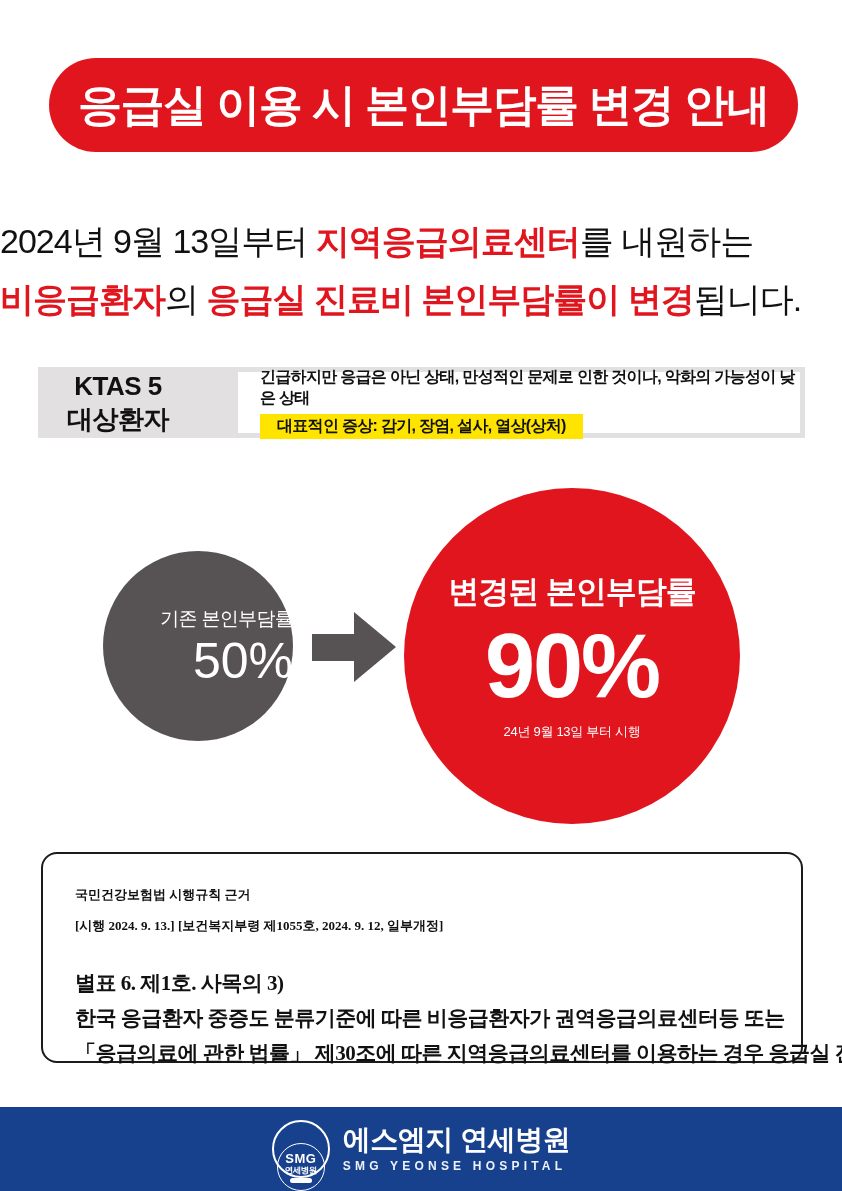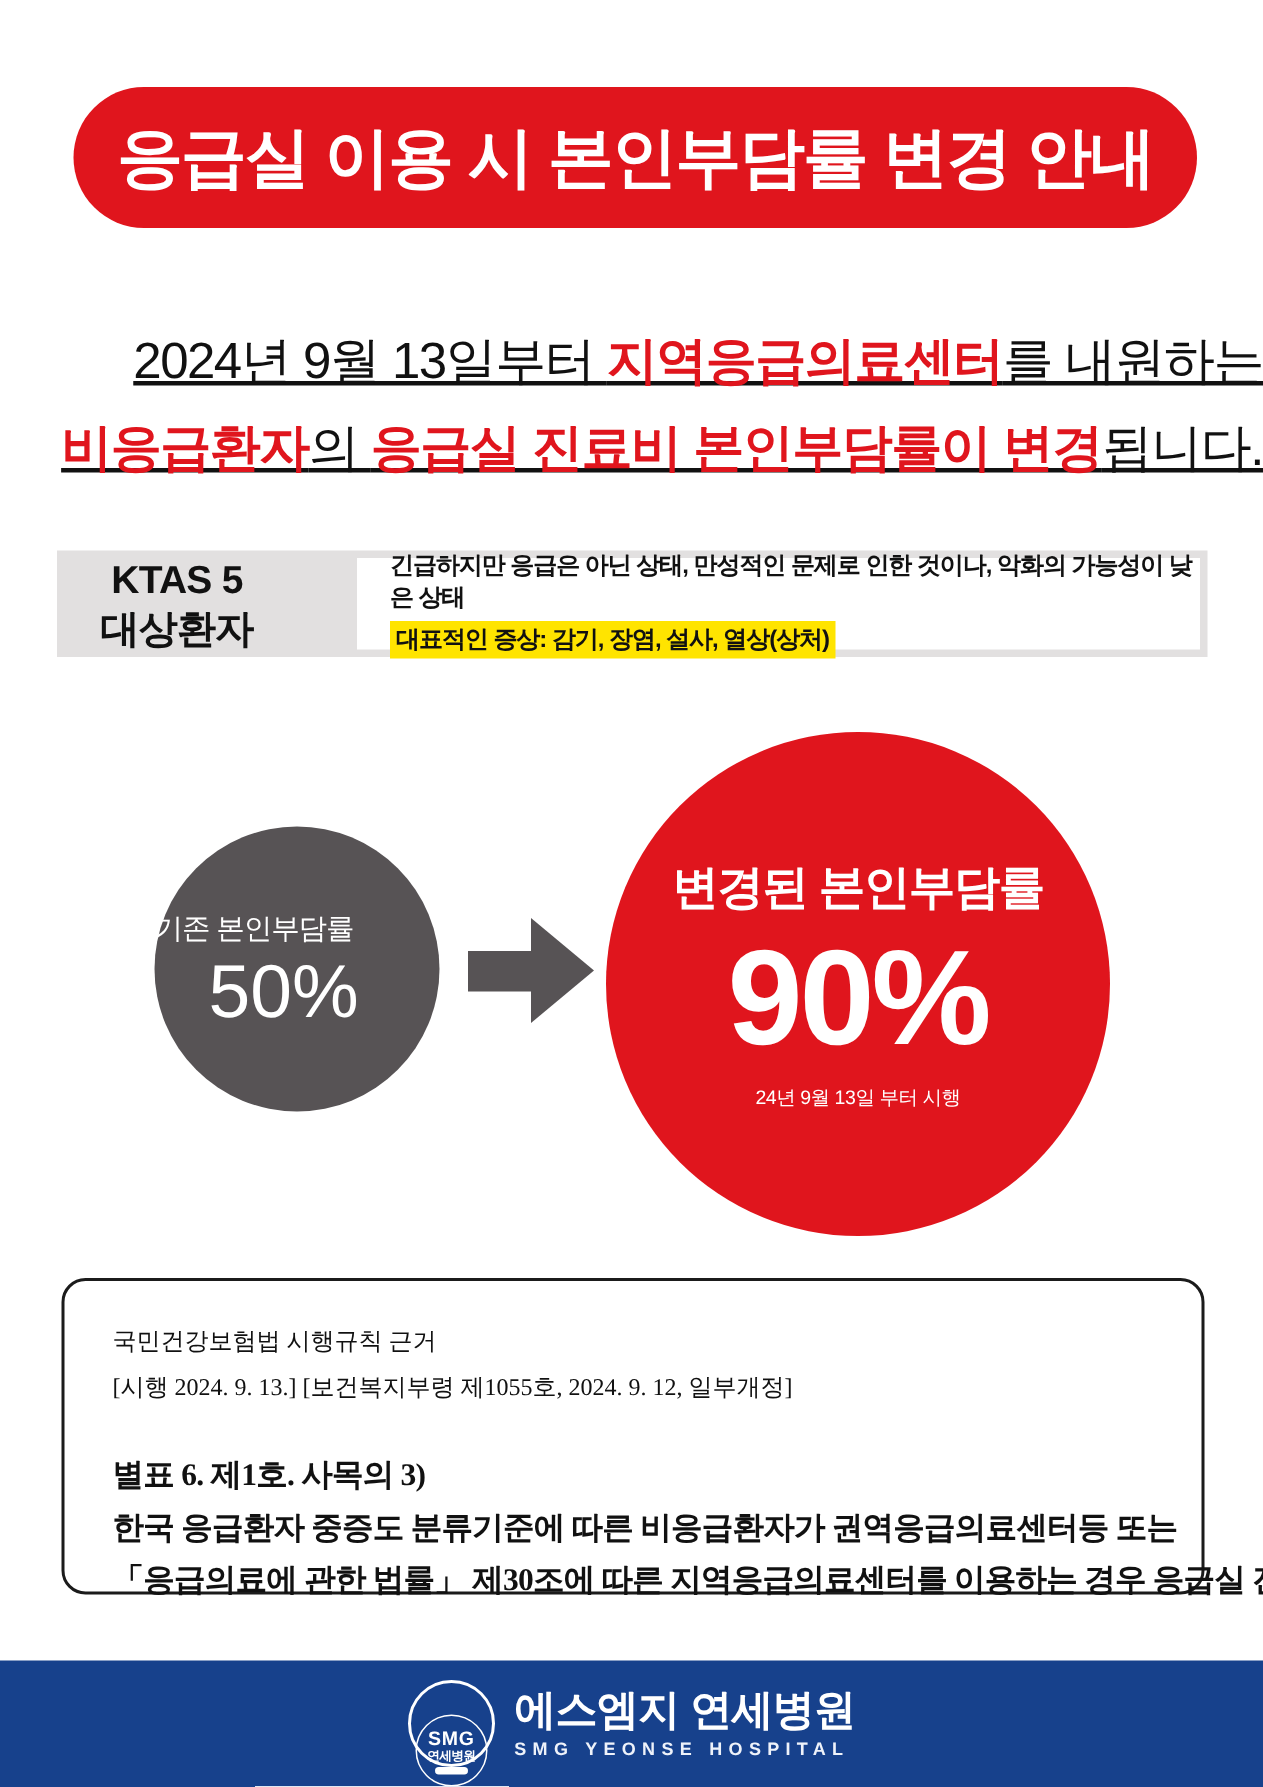--- a/index.html
+++ b/index.html
@@ -14,52 +14,52 @@
   html,body{background:#fff;}
   body{width:842px;height:1191px;position:relative;font-family:"Liberation Sans",sans-serif;color:var(--ink);}
   .page{position:absolute;inset:0;width:842px;height:1191px;background:#fff;overflow:hidden;}
 
   
   .banner{position:absolute;left:49px;top:58px;width:749px;height:94px;background:var(--red);
     border-radius:47px;display:flex;align-items:center;justify-content:center;}
   .banner-title{color:#fff;font-size:44px;font-weight:800;letter-spacing:-1.5px;white-space:nowrap;}
 
   
-  .intro{position:absolute;top:212px;left:0;width:842px;text-align:right;font-size:34px;
-    line-height:58px;font-weight:500;letter-spacing:-1px;white-space:nowrap;text-decoration:underline;}
+  .intro{position:absolute;top:212px;left:0;width:842px;text-align:left;font-size:34px;
+    line-height:58px;font-weight:500;letter-spacing:-1px;white-space:nowrap;}
   .intro .em{color:var(--red);font-weight:800;}
 
   
   .ktas{position:absolute;left:38px;top:367px;width:767px;height:71px;background:var(--strip);}
   .ktas-label{position:absolute;left:0;top:0;width:160px;height:71px;display:flex;flex-direction:column;
     justify-content:center;align-items:center;font-weight:700;font-size:26px;line-height:33px;letter-spacing:-0.5px;}
   .ktas-box{position:absolute;left:200px;top:5px;right:5px;bottom:5px;background:#fff;display:flex;
     flex-direction:column;justify-content:center;padding-left:22px;gap:5px;}
   .ktas-desc{font-size:16px;font-weight:700;letter-spacing:-0.7px;}
   .ktas-symptoms{font-size:16px;font-weight:700;letter-spacing:-0.7px;align-self:flex-start;}
-  .ktas-symptoms .hl{background:var(--yellow);padding:2px 4px;display:inline-block;}
+  .ktas-symptoms .hl{background:var(--yellow);padding:2px 17px;display:inline-block;}
 
   
   .circle-before{position:absolute;left:103px;top:551px;width:190px;height:190px;border-radius:50%;
-    background:var(--gray);color:#fff;display:flex;flex-direction:column;align-items:flex-start;justify-content:center;gap:3px;}
+    background:var(--gray);color:#fff;display:flex;flex-direction:column;align-items:flex-end;justify-content:center;gap:3px;}
   .circle-before .label{font-size:19px;letter-spacing:-0.7px;}
   .circle-before .value{font-size:50px;font-weight:400;line-height:52px;margin-left:36px;}
   .arrow-stem{position:absolute;left:312px;top:634px;width:44px;height:27px;background:var(--gray);}
   .arrow-head{position:absolute;left:354px;top:612px;width:0;height:0;
     border-top:35px solid transparent;border-bottom:35px solid transparent;border-left:42px solid var(--gray);}
   .circle-after{position:absolute;left:404px;top:488px;width:336px;height:336px;border-radius:50%;
     background:var(--red);color:#fff;display:flex;flex-direction:column;align-items:center;justify-content:center;}
   .circle-after .label{font-size:31px;font-weight:700;letter-spacing:-1px;}
   .circle-after .value{font-size:90px;font-weight:800;line-height:98px;margin:4px 0 8px;letter-spacing:-2px;}
   .circle-after .caption{font-size:13px;letter-spacing:-0.3px;}
 
   
   .legal{position:absolute;left:41px;top:852px;width:762px;height:211px;border:2px solid #1b1b1b;
     border-radius:16px;font-family:"Liberation Serif","DejaVu Serif",serif;padding:25px 14px 0 32px;}
-  .legal .small{font-size:16px;line-height:31px;font-weight:400;}
+  .legal .small{font-size:13px;line-height:31px;font-weight:700;}
   .legal .gap{height:25px;}
   .legal .bold{font-size:21px;line-height:35px;font-weight:700;letter-spacing:-0.5px;white-space:nowrap;}
 
   
   .footer{position:absolute;left:0;top:1107px;width:842px;height:84px;background:var(--blue);
     display:flex;align-items:center;justify-content:center;gap:13px;}
   .logo{width:58px;height:58px;border:2px solid #fff;border-radius:50%;display:flex;align-items:center;justify-content:center;flex:0 0 auto;}
   .logo-inner{width:48px;height:48px;border:1px solid #fff;border-radius:50%;display:flex;flex-direction:column;
     align-items:center;justify-content:center;color:#fff;margin-top:36px;}
   .logo-smg{font-size:13px;font-weight:800;line-height:13px;letter-spacing:0.5px;}

